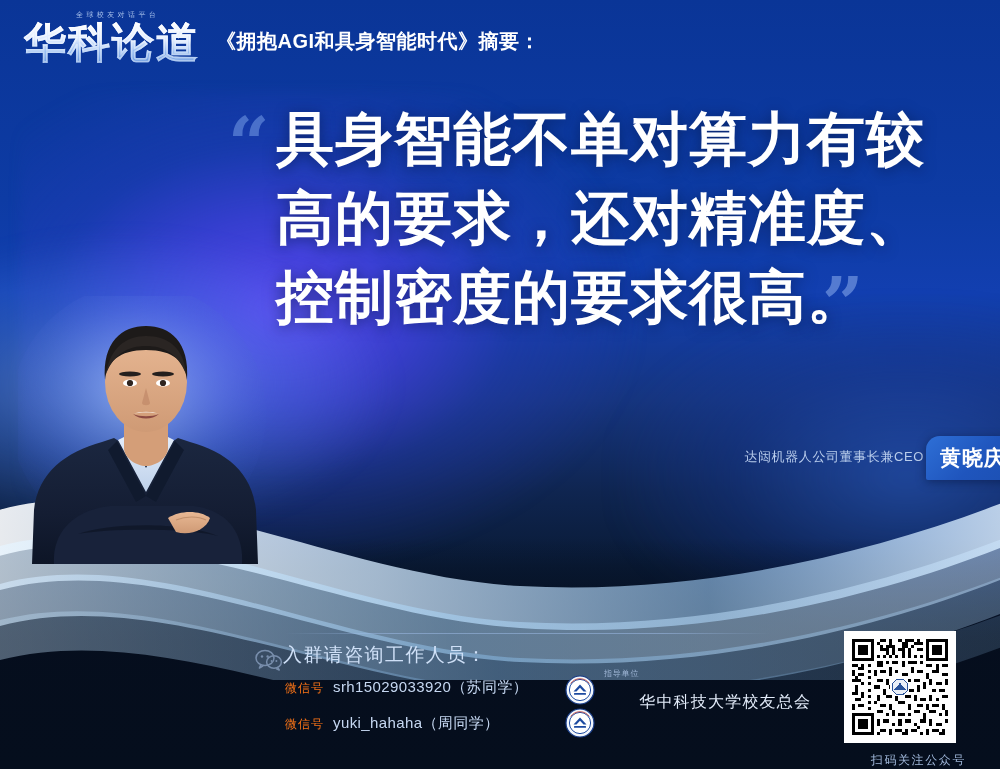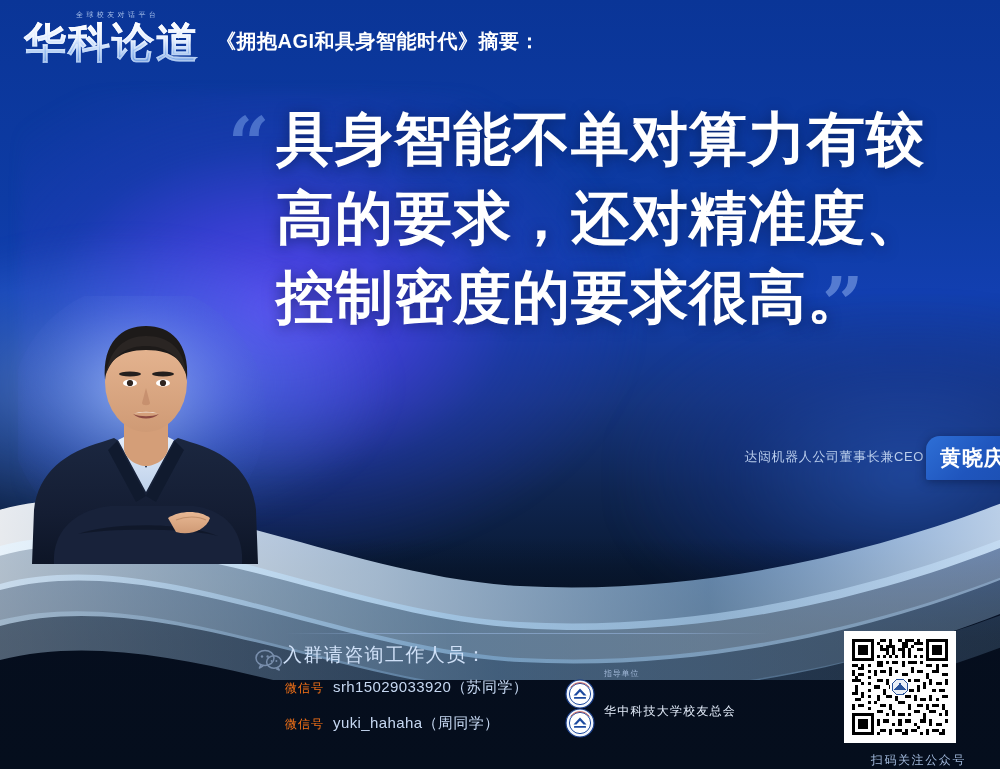--- a/index.html
+++ b/index.html
@@ -177,23 +177,23 @@
 
   
   .orgs{ position:absolute; left:310px; top:24px; }
   .org-row{
     position:absolute; display:flex; align-items:center; gap:9px;
     white-space:nowrap;
   }
   .org-row.o1{ top:6px; }
   .org-row.o2{ top:44px; }
   .org-seal{ width:30px; height:30px; flex:none; }
-  .org-text{ display:flex; flex-direction:column; line-height:1; }
+  .org-text{ display:flex; flex-direction:row; line-height:1; }
   .org-kind{ font-size:8px; color:#9fb6d6; letter-spacing:.8px; margin-bottom:3px; }
-  .org-name{ font-size:12px; color:#e3ecfa; letter-spacing:1.2px;margin-top:24px; }
+  .org-name{ font-size:16px; color:#e3ecfa; letter-spacing:1.2px;margin-top:24px; }
 
   
   .qr-block{
     position:absolute; left:834px; top:631px; width:132px; z-index:7;
     text-align:right;
   }
   .qr-img{
     width:112px; height:112px; margin:0 auto;
     background:#ffffff; padding:5px;
     position:relative;

